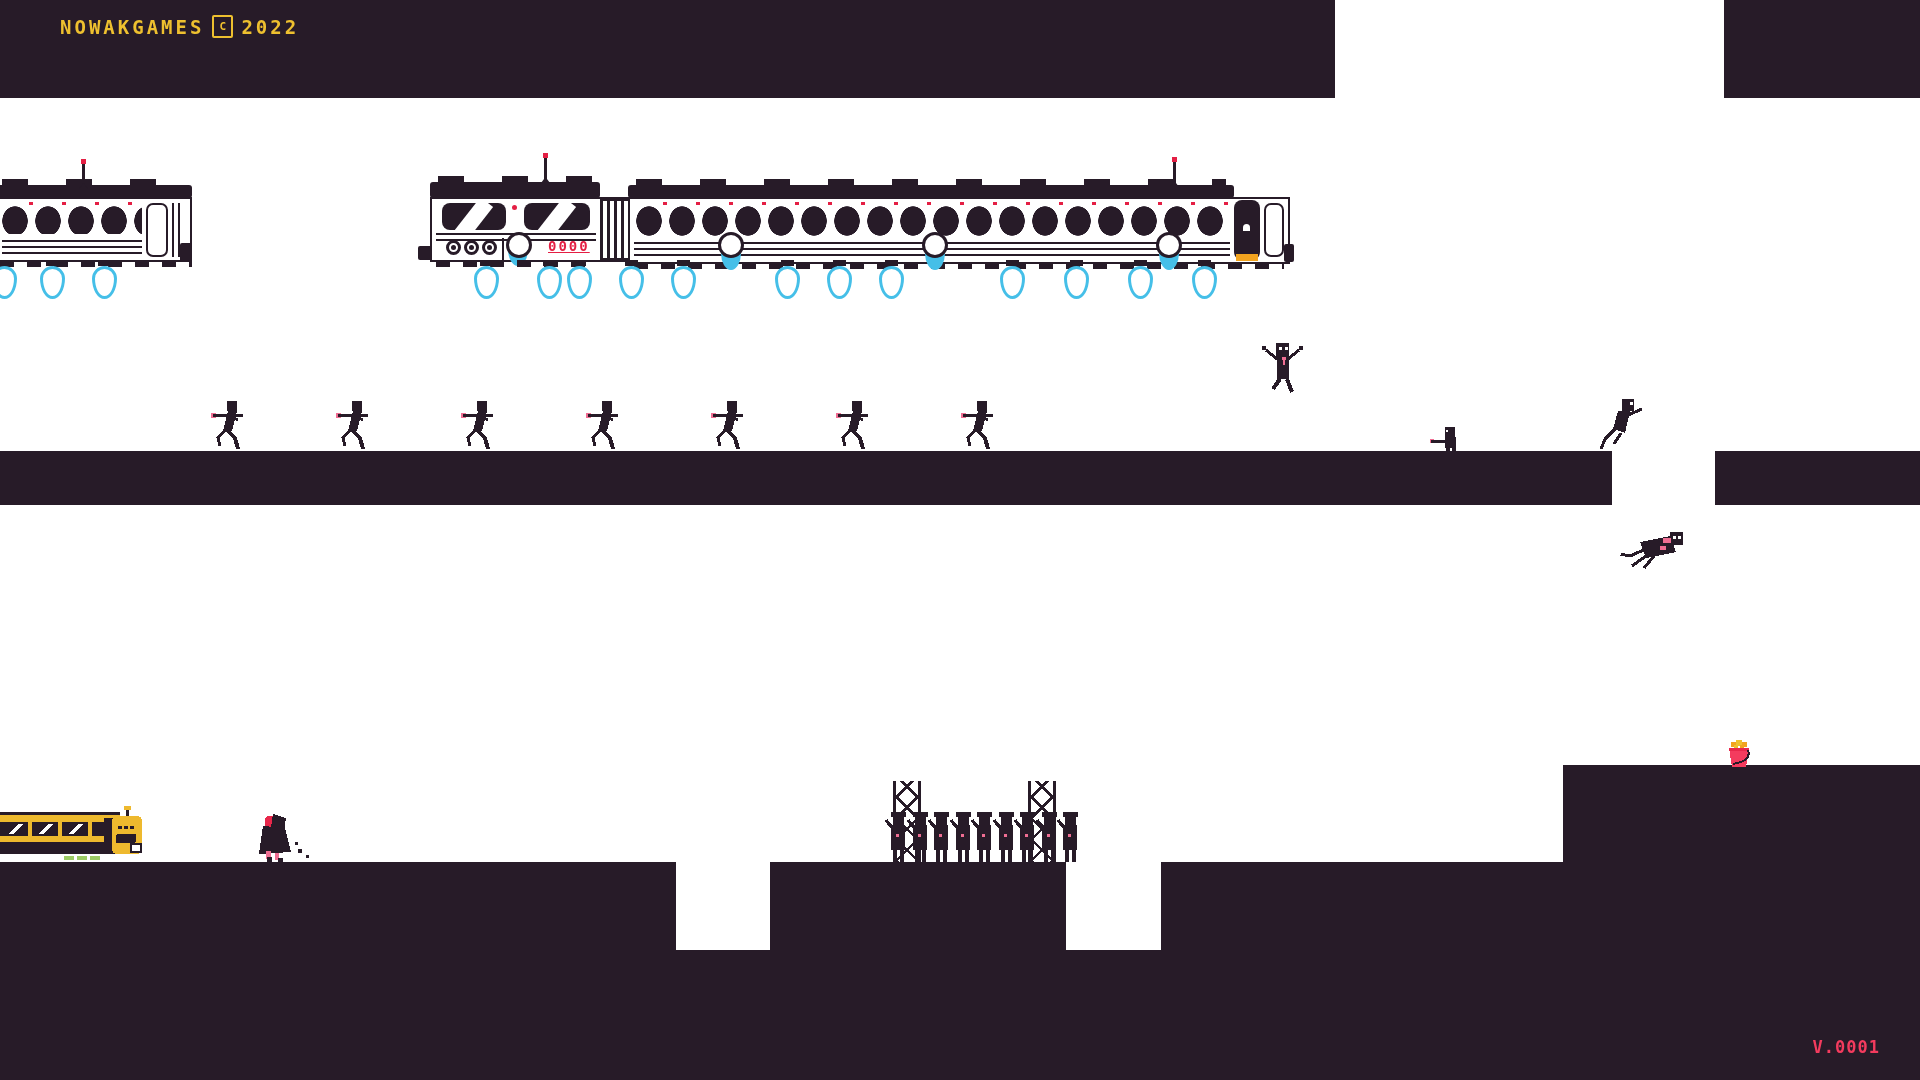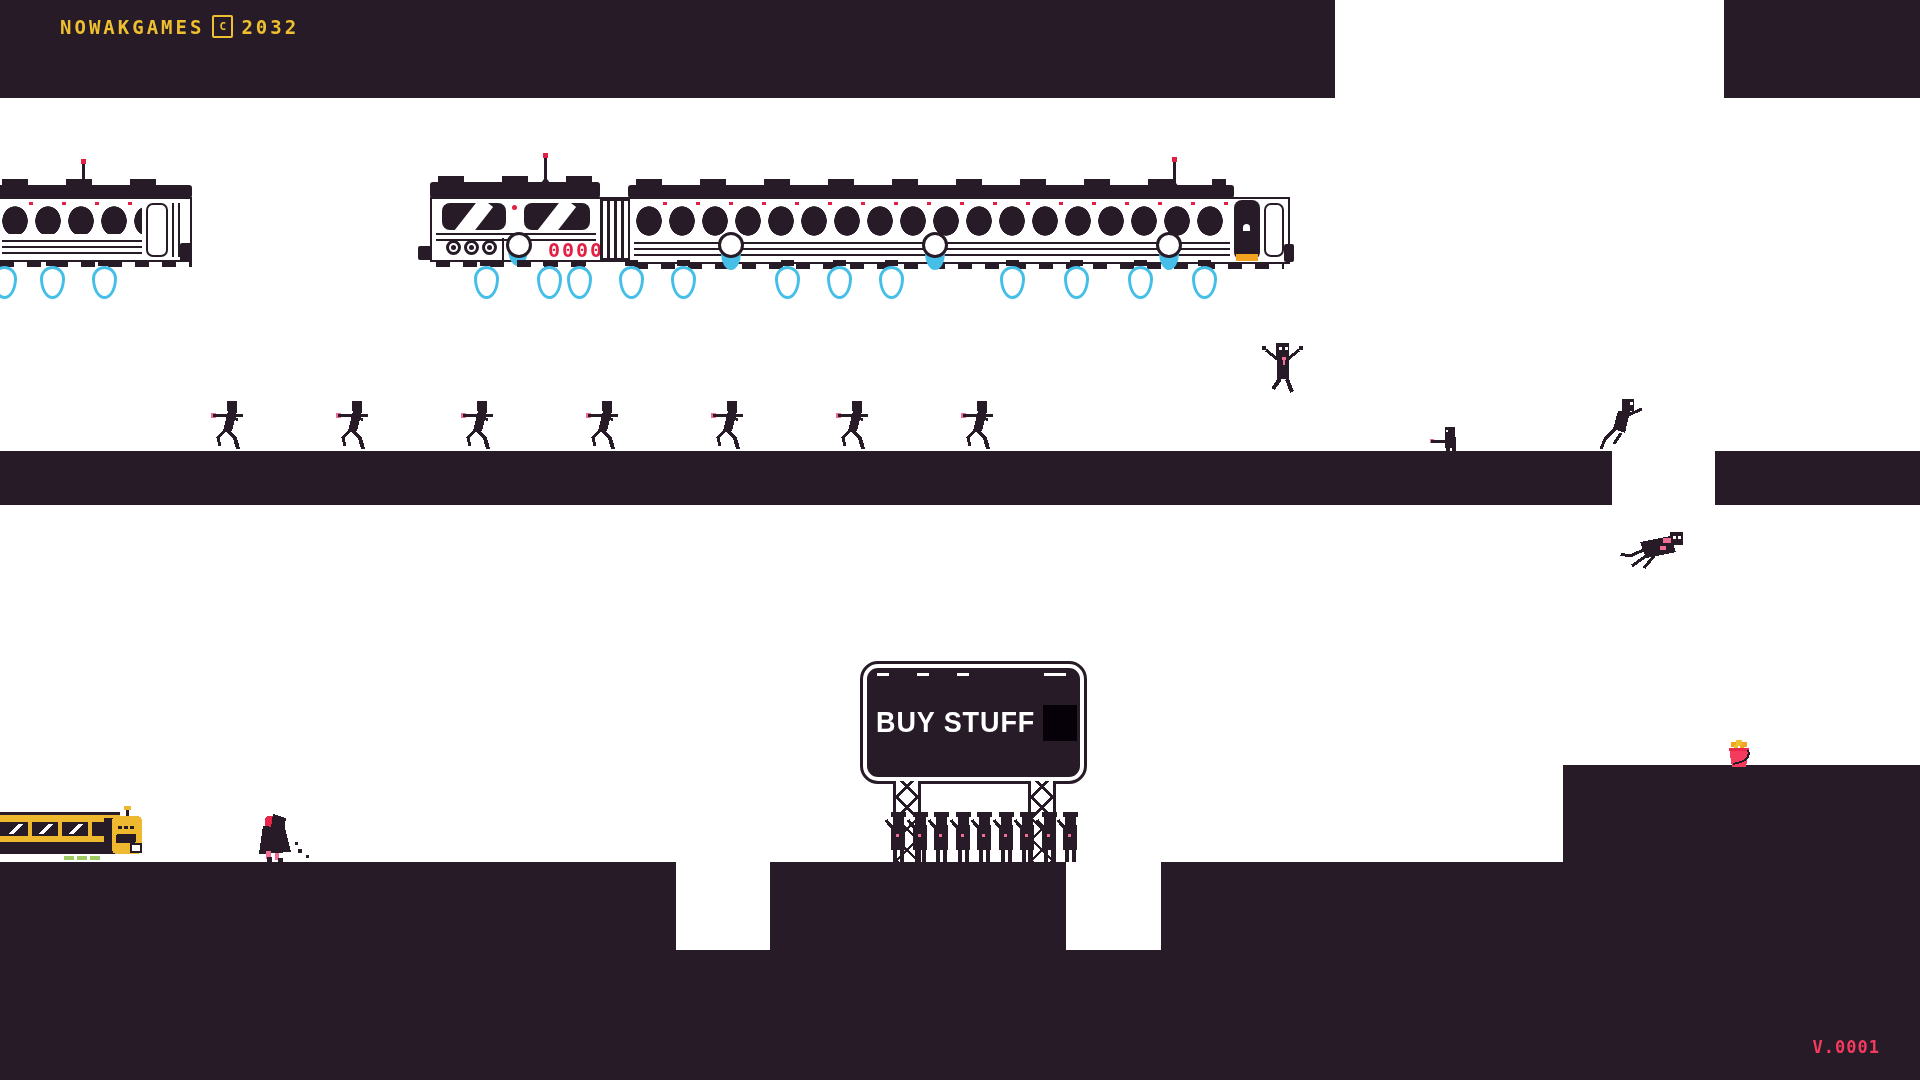--- a/index.html
+++ b/index.html
@@ -40,21 +40,21 @@
   .windshield{position:absolute;background:var(--dark);border-radius:8px;overflow:hidden;}
   .windshield::after{content:"";position:absolute;left:35%;top:-6px;width:16px;height:48px;background:#fff;transform:rotate(38deg);}
   .coilrow{position:absolute;display:flex;gap:3px;}
   .coil{width:15px;height:15px;border:3px solid var(--dark);border-radius:50%;background:#fff;position:relative;box-sizing:border-box;}
   .coil::after{content:"";position:absolute;left:2px;top:2px;width:5px;height:5px;border-radius:50%;background:var(--dark);}
   .pod{position:absolute;width:26px;height:26px;background:#fff;border:3px solid var(--dark);border-radius:50%;box-sizing:border-box;}
   .podflame{position:absolute;width:20px;height:26px;background:var(--cyan);
             border-radius:50% 50% 50% 50%/35% 35% 65% 65%;}
   .connector{position:absolute;background:repeating-linear-gradient(90deg,var(--dark) 0 3px,#fff 3px 7px);
              border-top:4px solid var(--dark);border-bottom:4px solid var(--dark);box-sizing:border-box;}
-  .digits{position:absolute;color:var(--red);font-weight:bold;font-size:20px;letter-spacing:2px;}
+  .digits{position:absolute;color:var(--red);font-weight:bold;font-size:14px;letter-spacing:2px;text-decoration:underline;}
   .flame{position:absolute;top:266px;width:25px;height:33px;background:#fff;border:3px solid var(--cyan);
          border-radius:50% 50% 50% 50%/38% 38% 62% 62%;box-sizing:border-box;}
   .flame::before{content:"";position:absolute;left:3px;top:-9px;width:13px;height:6px;background:var(--dark);}
 
   
   .strip{position:absolute;top:451px;height:54px;background:var(--dark);}
   .notch{position:absolute;top:862px;height:88px;background:#fff;}
 
   
   .billboard{position:absolute;left:863px;top:664px;width:221px;height:117px;background:var(--dark);
@@ -87,21 +87,21 @@
 </head>
 <body>
 
 <div id="scene">
 
   <div class="topbar" style="left:0;width:1335px;"></div>
   <div class="topbar" style="left:1724px;width:196px;"></div>
   <div class="credit">
     <span>NOWAKGAMES</span>
     <span class="cbox">C</span>
-    <span>2032</span>
+    <span>2022</span>
   </div>
 
   <div class="strip" style="left:0;width:1612px;"></div>
   <div class="strip" style="left:1715px;width:205px;"></div>
 
   <div class="abs dark" style="left:0;top:862px;width:1920px;height:218px;"></div>
   <div class="abs dark" style="left:1563px;top:765px;width:357px;height:315px;"></div>
   <div class="notch" style="left:676px;width:94px;"></div>
   <div class="notch" style="left:1066px;width:95px;"></div>
 
@@ -319,24 +319,20 @@
       <polygon points="22,16 52,10 58,26 28,32" fill="var(--dark)"></polygon>
       <rect x="45" y="12" width="8" height="5" fill="var(--accent)"></rect>
       <rect x="42" y="20" width="6" height="4" fill="var(--accent)"></rect>
       <polyline points="30,22 12,30 2,28" stroke="var(--dark)" stroke-width="3" fill="none"></polyline>
       <polyline points="28,30 14,40" stroke="var(--dark)" stroke-width="3" fill="none"></polyline>
       <polyline points="36,30 26,42" stroke="var(--dark)" stroke-width="3" fill="none"></polyline>
       <rect x="0" y="26" width="3" height="3" fill="#fff"></rect>
     </svg>
   </div>
 
-  <div class="billboard">
-    <span class="bb-text">BUY STUFF</span>
-    <span class="bb-cursor"></span>
-  </div>
   <div class="truss" style="left:893px;"></div>
   <div class="truss" style="left:1028px;"></div>
 
   <div class="queue">
 
   <div class="sprite" style="position: absolute; left: 884px;">
         <svg width="26" height="50" viewBox="0 0 26 50">
           <rect x="7" y="0" width="15" height="5" fill="var(--dark)"></rect>
           <rect x="9" y="5" width="11" height="8" fill="var(--dark)"></rect>
           <polyline points="9,16 2,8" stroke="var(--dark)" stroke-width="3" fill="none"></polyline>

